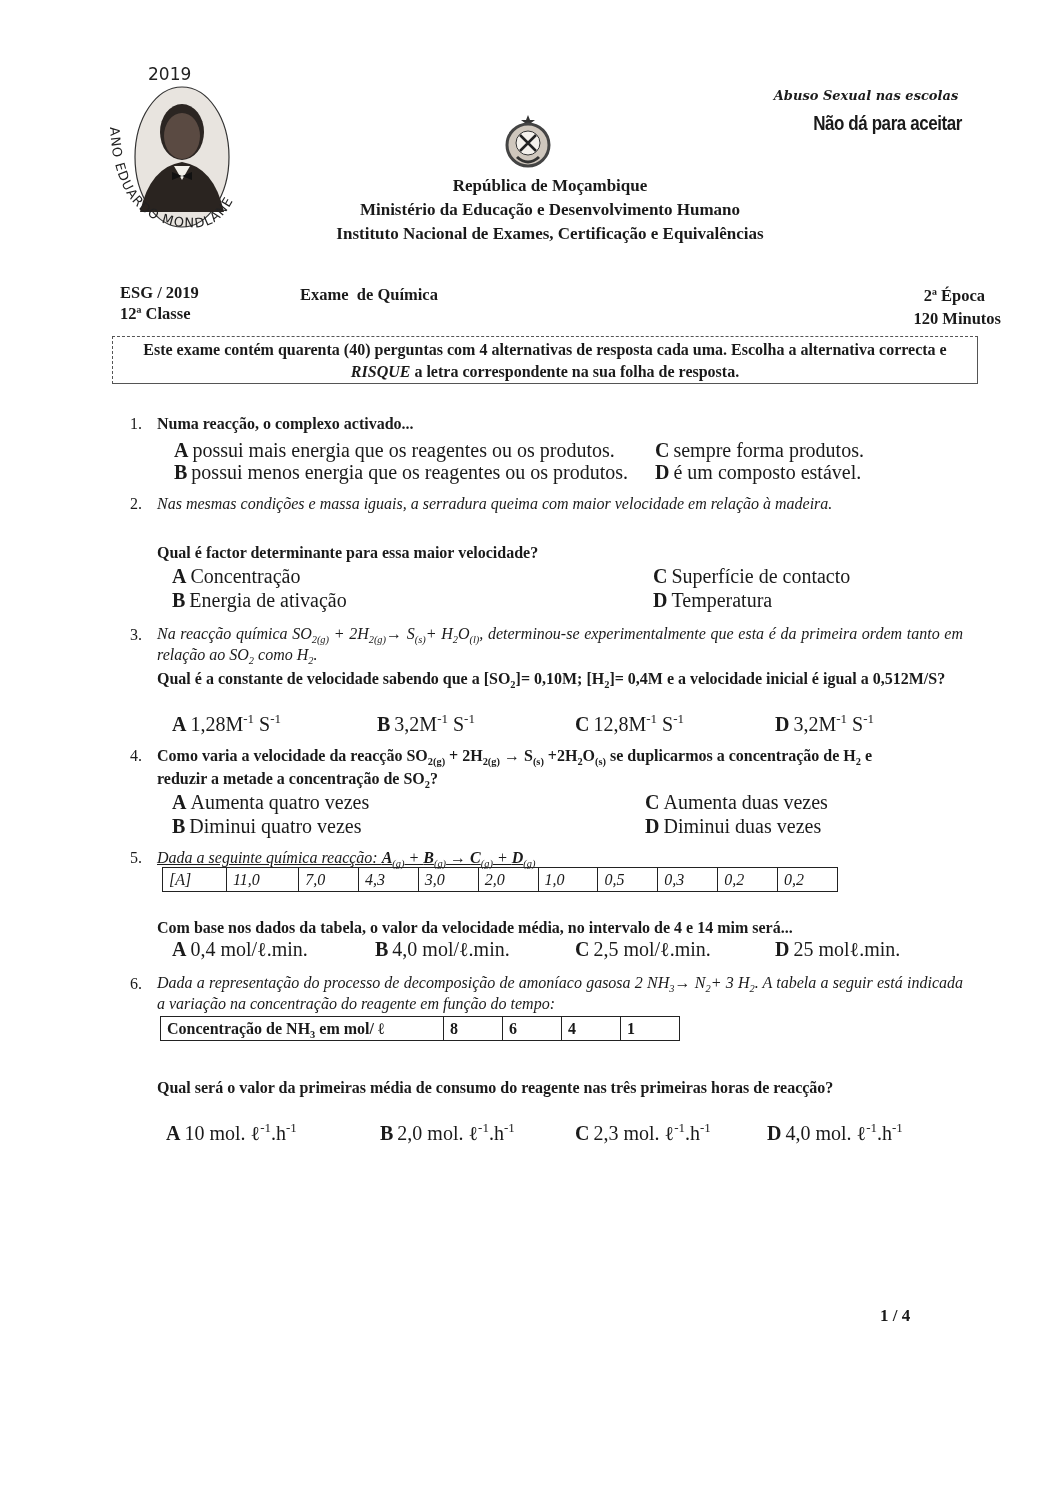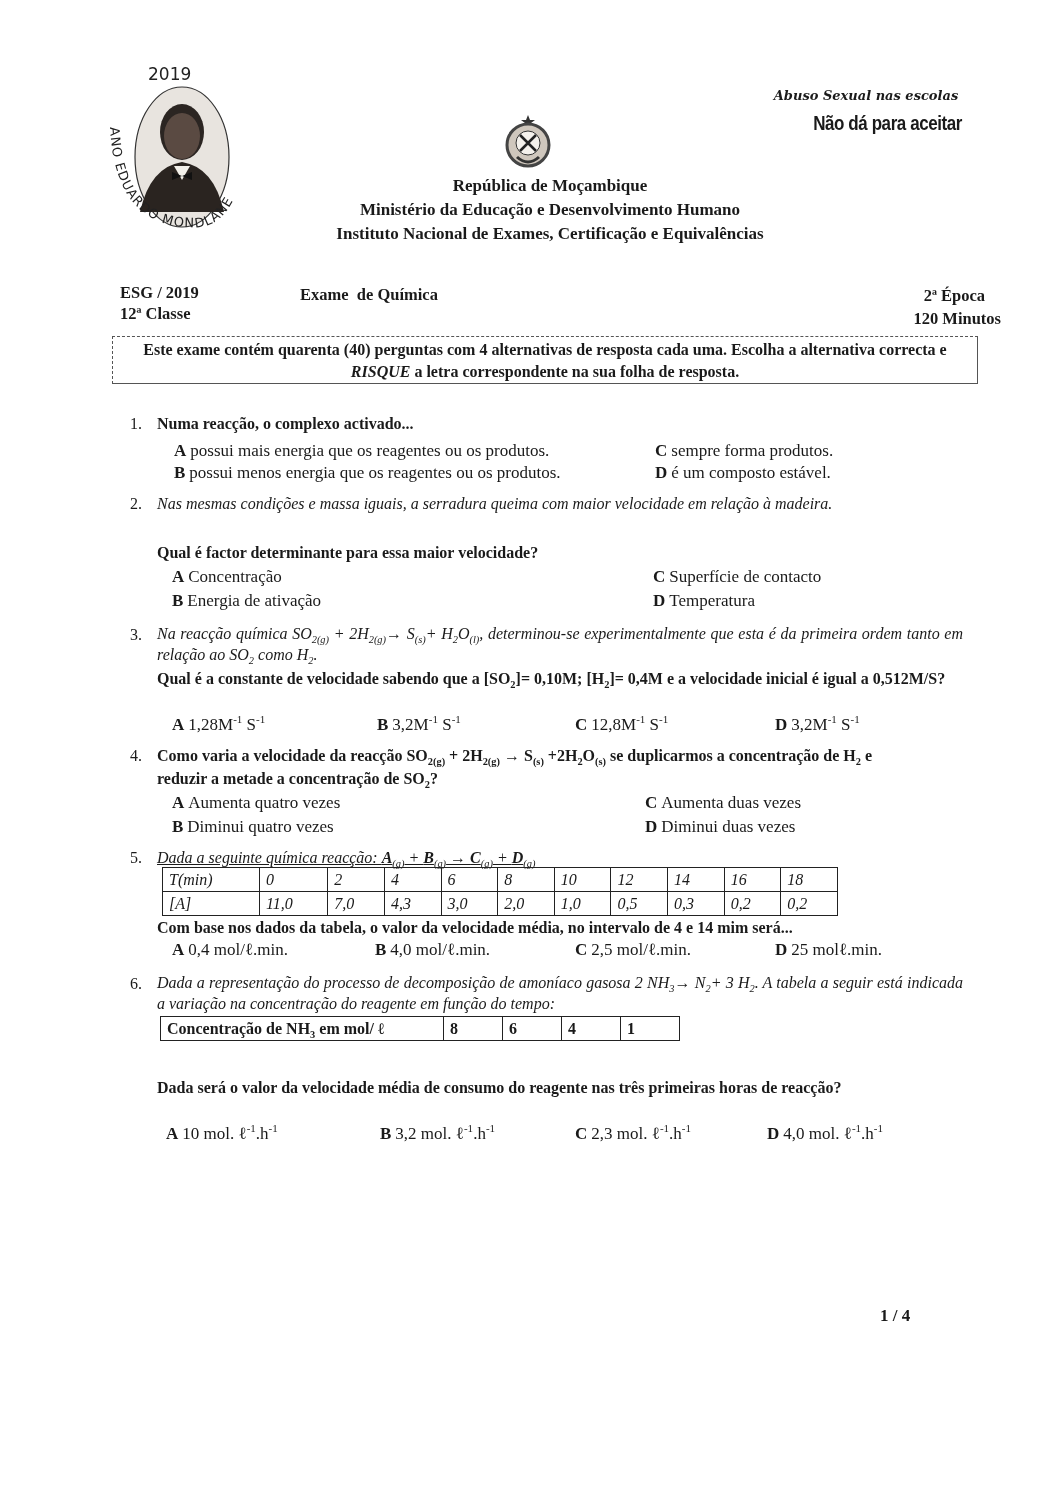--- a/index.html
+++ b/index.html
@@ -21,21 +21,21 @@
   #epoca { right:73px; top:286px; text-align:right;font-family:Liberation Serif, serif; } #minutos { right:57px; top:309px; text-align:left; }
   #instr { left:112px; top:336px; width:866px; height:48px; border:1px solid #555;
            border-style:dashed solid solid dashed; text-align:center; font-weight:bold; font-size:16px; line-height:22px; padding-top:2px; box-sizing:border-box; }
   #instr i { font-style:italic; }
   .q { position:absolute; left:130px; width:840px; font-size:16px; line-height:23px; }
   .qn { position:absolute; left:0; width:30px; }
   .qb { position:absolute; left:20px; width:806px;margin-left:7px; }
   .bold { font-weight:bold; }
   .it { font-style:italic; }
   .just { text-align:justify; }
-  .opt { position:absolute; font-size:17px; white-space:nowrap; }
+  .opt { position:absolute; font-size:20px; white-space:nowrap; }
   .opt b { font-weight:bold; margin-right:4px; }
   sub, sup { font-size:65%; line-height:0; }
   table { border-collapse:collapse; position:absolute; }
   td { border:1.5px solid #222; padding:0 6px; font-size:16px; height:20px; }
   #t5 td { font-style:italic; }
   #t6 td { font-weight:bold;margin-left:42px; }
   #pagenum { left:880px; top:1306px; font-weight:bold; font-size:17px; }
 </style>
 </head>
 <body>
@@ -119,33 +119,20 @@
   <div class="opt" style="left:42px;top:71px"><b>B</b><span>Diminui quatro vezes</span></div>
   <div class="opt" style="left:515px;top:47px"><b>C</b><span>Aumenta duas vezes</span></div>
   <div class="opt" style="left:515px;top:71px"><b>D</b><span>Diminui duas vezes</span></div>
 </div>
 
 <div class="q" style="top:846px;height:115px">
   <span class="qn">5.</span>
   <div class="qb it" style="text-decoration:underline"><span>Dada a seguinte química reacção: </span><b>A</b><sub>(g)</sub> + <b>B</b><sub>(g)</sub> → <b>C</b><sub>(g)</sub> + <b>D</b><sub>(g)</sub></div>
   <table id="t5" style="left:32px;top:21px;width:676px">
     <tbody>
-        <tr>
-      <td>T(min)</td>
-      <td>0</td>
-      <td>2</td>
-      <td>4</td>
-      <td>6</td>
-      <td>8</td>
-      <td>10</td>
-      <td>12</td>
-      <td>14</td>
-      <td>16</td>
-      <td>18</td>
-    </tr>
     <tr>
       <td>[A]</td>
       <td>11,0</td>
       <td>7,0</td>
       <td>4,3</td>
       <td>3,0</td>
       <td>2,0</td>
       <td>1,0</td>
       <td>0,5</td>
       <td>0,3</td>
@@ -168,20 +155,20 @@
     <tbody>
         <tr>
       <td style="width:270px"><span>Concentração de NH</span><sub>3</sub><span> em mol/ ℓ</span></td>
       <td>8</td>
       <td>6</td>
       <td>4</td>
       <td>1</td>
     </tr>
   </tbody>
     </table>
-  <div class="qb bold just" style="top:104px;text-align-last:left">Dada será o valor da velocidade média de consumo do reagente nas três primeiras horas de reacção?</div>
+  <div class="qb bold just" style="top:104px;text-align-last:left">Qual será o valor da primeiras média de consumo do reagente nas três primeiras horas de reacção?</div>
   <div class="opt" style="left:36px;top:150px"><b>A</b><span>10 mol. ℓ</span><sup>-1</sup><span>.h</span><sup>-1</sup></div>
-  <div class="opt" style="left:250px;top:150px"><b>B</b><span>3,2 mol. ℓ</span><sup>-1</sup><span>.h</span><sup>-1</sup></div>
+  <div class="opt" style="left:250px;top:150px"><b>B</b><span>2,0 mol. ℓ</span><sup>-1</sup><span>.h</span><sup>-1</sup></div>
   <div class="opt" style="left:445px;top:150px"><b>C</b><span>2,3 mol. ℓ</span><sup>-1</sup><span>.h</span><sup>-1</sup></div>
   <div class="opt" style="left:637px;top:150px"><b>D</b><span>4,0 mol. ℓ</span><sup>-1</sup><span>.h</span><sup>-1</sup></div>
 </div>
 
 <div id="pagenum" class="abs">1 / 4</div>
 
 </body></html>

